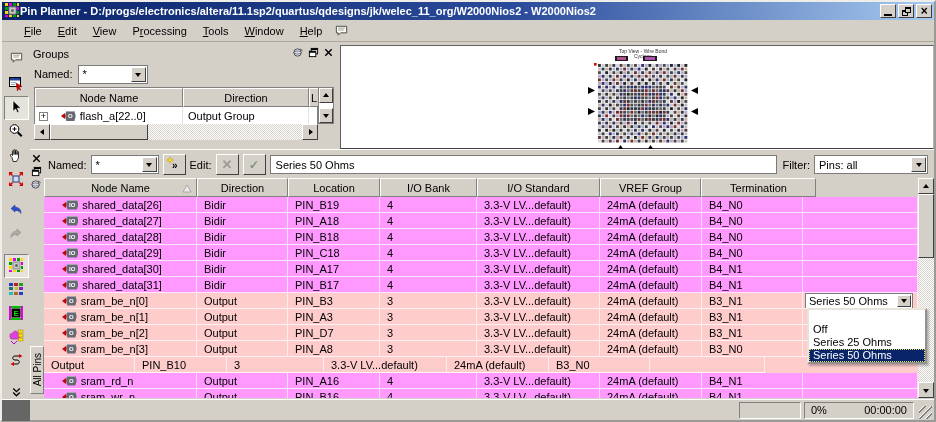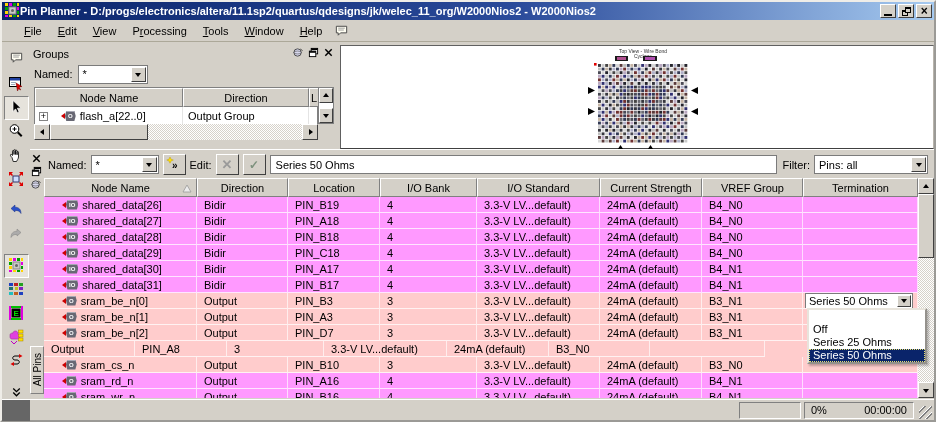--- a/index.html
+++ b/index.html
@@ -1034,23 +1034,20 @@
       </span>
       <span class="hcell" style="width: 92px;">
         <span>Location</span>
       </span>
       <span class="hcell" style="width: 97px;">
         <span>I/O Bank</span>
       </span>
       <span class="hcell" style="width: 123px;">
         <span>I/O Standard</span>
       </span>
-      <span class="hcell" style="width: 102px;">
-        <span>Current Strength</span>
-      </span>
       <span class="hcell" style="width: 101px;">
         <span>VREF Group</span>
       </span>
       <span class="hcell" style="width: 115px;">
         <span>Termination</span>
       </span>
     </div>
   <div class="pins-rows" id="pins-rows">
       <div class="prow pink">
         <span class="pcell namecell" style="width: 153px;">
@@ -1197,36 +1194,36 @@
         </span>
         <span class="pcell" style="width: 91px;">Output</span>
         <span class="pcell" style="width: 92px;">PIN_D7</span>
         <span class="pcell" style="width: 97px;">3</span>
         <span class="pcell" style="width: 123px;">3.3-V LV...default)</span>
         <span class="pcell" style="width: 102px;">24mA (default)</span>
         <span class="pcell" style="width: 101px;">B3_N1</span>
         <span class="pcell" style="width: 115px;"></span>
       </div>
       <div class="prow salmon">
+        <span class="pcell namecell" style="width: 153px;">
+          <span class="pin-icon">
+            <i class="arr"></i>
+            <b class="hex">O</b>
+          </span>
+          <span>sram_be_n[3]</span>
+        </span>
         <span class="pcell" style="width: 91px;">Output</span>
         <span class="pcell" style="width: 92px;">PIN_A8</span>
         <span class="pcell" style="width: 97px;">3</span>
         <span class="pcell" style="width: 123px;">3.3-V LV...default)</span>
         <span class="pcell" style="width: 102px;">24mA (default)</span>
         <span class="pcell" style="width: 101px;">B3_N0</span>
         <span class="pcell" style="width: 115px;"></span>
       </div>
       <div class="prow salmon">
-        <span class="pcell namecell" style="width: 153px;">
-          <span class="pin-icon">
-            <i class="arr"></i>
-            <b class="hex">O</b>
-          </span>
-          <span>sram_cs_n</span>
-        </span>
         <span class="pcell" style="width: 91px;">Output</span>
         <span class="pcell" style="width: 92px;">PIN_B10</span>
         <span class="pcell" style="width: 97px;">3</span>
         <span class="pcell" style="width: 123px;">3.3-V LV...default)</span>
         <span class="pcell" style="width: 102px;">24mA (default)</span>
         <span class="pcell" style="width: 101px;">B3_N0</span>
         <span class="pcell" style="width: 115px;"></span>
       </div>
       <div class="prow pink">
         <span class="pcell namecell" style="width: 153px;">

